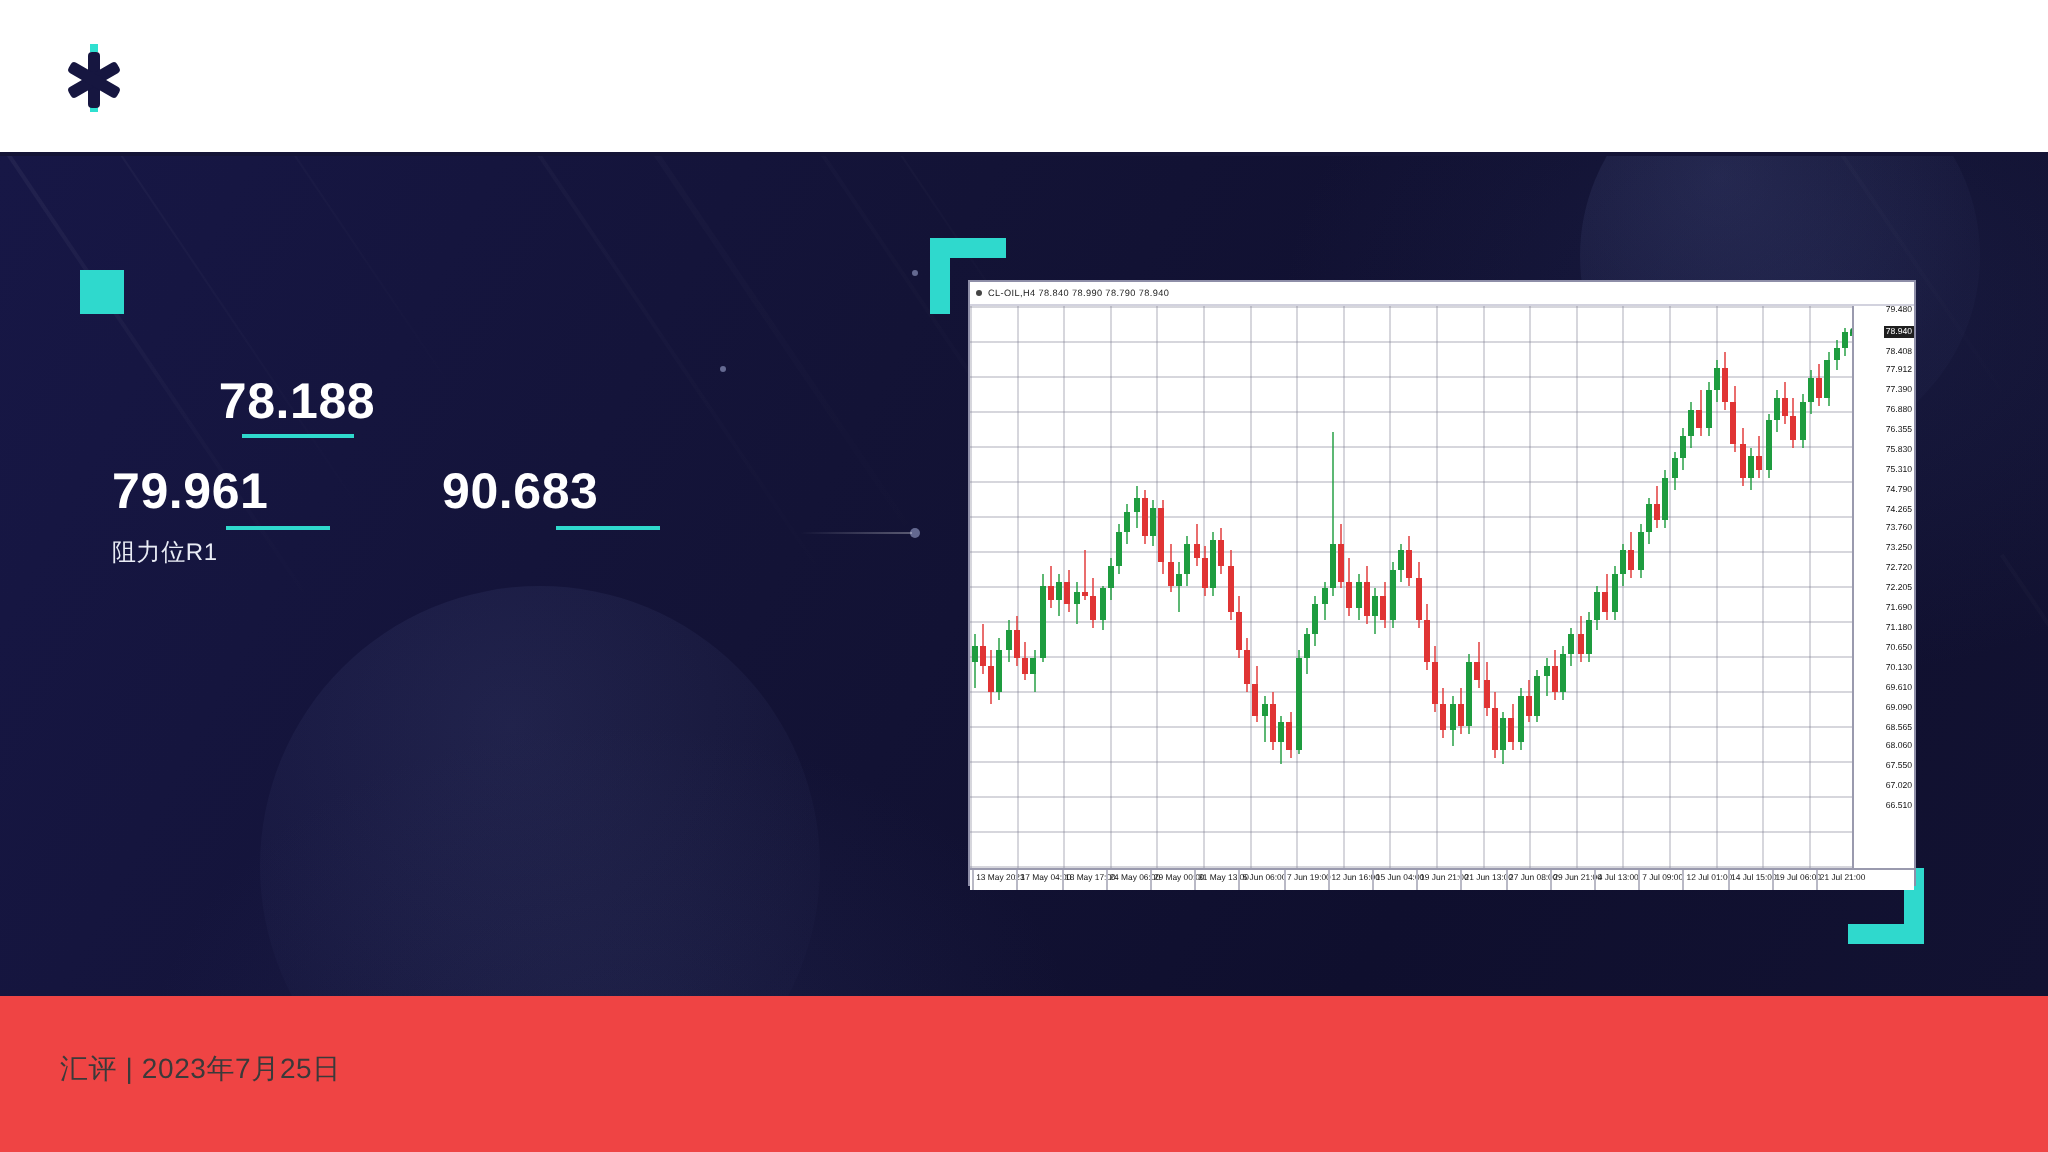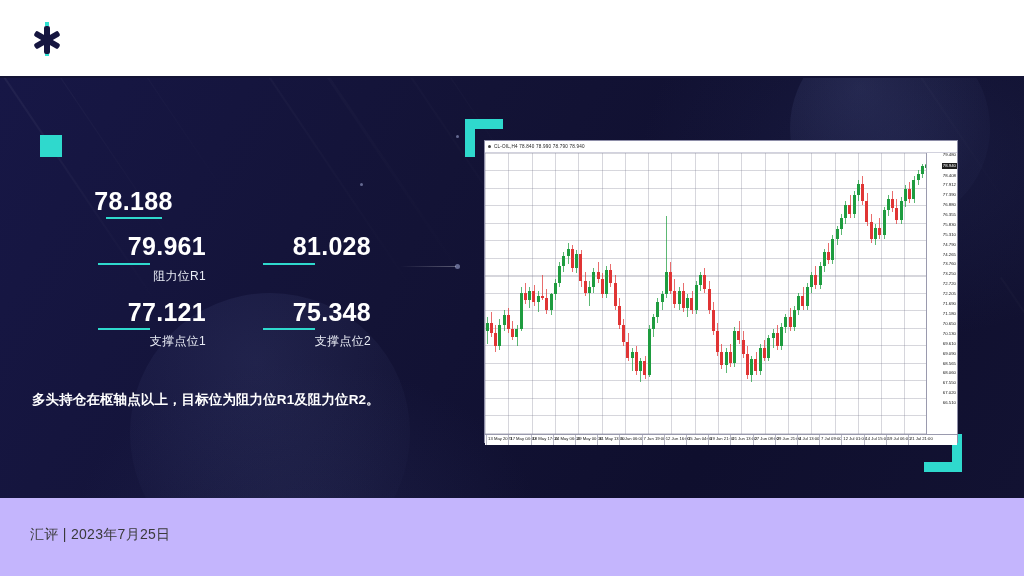--- a/index.html
+++ b/index.html
@@ -36,27 +36,27 @@
           transform-origin:top left;}
   .orb{position:absolute;border-radius:50%;}
   .dot{position:absolute;border-radius:50%;background:rgba(200,210,255,.45);}
   .hairline{position:absolute;height:1px;background:linear-gradient(90deg,rgba(255,255,255,0),rgba(255,255,255,.30));}
 
   
   .title-row{position:absolute;left:40px;top:57px;display:flex;align-items:center;}
   .title-sq{width:22px;height:22px;background:#2fd9cd;margin-right:13px;}
   .title-txt{font-size:35px;color:#ffffff;font-weight:700;letter-spacing:.5px;line-height:1;}
 
-  .pivot-block{position:absolute;left:41px;top:110px;width:330px;}
+  .pivot-block{position:absolute;left:56px;top:110px;width:330px;}
   .pivot-center{text-align:center;width:185px;}
   .val{font-size:25px;color:#ffffff;font-weight:700;letter-spacing:.3px;line-height:1.05;}
   .uline{width:56px;height:2px;background:#2fd9cd;margin:3px auto 3px auto;}
   .lab{font-size:12px;color:#e9ecf5;letter-spacing:.3px;}
   .grid2{display:flex;margin-top:14px;}
-  .cell{width:165px;text-align:right;}
+  .cell{width:165px;text-align:left;}
   .cell .uline{width:52px;}
 
   
   .analysis{position:absolute;left:32px;top:312px;width:400px;}
   .an-head{font-size:14px;color:#ef3d7a;font-weight:700;margin-bottom:7px;letter-spacing:.3px;}
   .an-body{font-size:13.5px;color:#ffffff;line-height:1.55;font-weight:700;letter-spacing:.1px;}
 
   
   .br{position:absolute;background:#2fd9cd;}
   .chart-shell{position:absolute;left:484px;top:140px;width:474px;height:303px;
@@ -76,21 +76,21 @@
   .ycur{position:absolute;right:0px;background:#1f1f1f;color:#fff;font-size:4.3px;
         padding:.7px 1px;line-height:1;}
   .xaxis{position:relative;height:10px;background:#fff;border-top:1px solid #9a9aae;}
   .xtick{position:absolute;top:2px;font-size:4.2px;color:#111;white-space:nowrap;line-height:1;}
   .xsep{position:absolute;top:0;width:1px;height:10px;background:#b9b9c6;}
   .wick{position:absolute;width:1px;}
   .bdy{position:absolute;width:3px;}
   .lastdot{position:absolute;width:3px;height:3px;border-radius:50%;background:#1a8a3c;}
 
   
-  .footer{position:absolute;left:0;top:498px;width:1024px;height:78px;background:#c4b5fd;}
+  .footer{position:absolute;left:0;top:498px;width:1024px;height:78px;background:#ef4444;}
   .footer-txt{position:absolute;left:30px;top:28px;font-size:14px;color:#3a3a3a;letter-spacing:.3px;}
 </style>
 </head>
 <body>
 
 <div class="page">
 
   <div class="header">
     <div class="logo-wrap">
       <div class="logo-mark">
@@ -136,41 +136,28 @@
         <div class="uline"></div>
       </div>
 
       <div class="grid2">
         <div class="cell">
           <div class="val">79.961</div>
           <div class="uline"></div>
           <div class="lab">阻力位R1</div>
         </div>
         <div class="cell">
-          <div class="val">81.028</div>
+          <div class="val">90.683</div>
           <div class="uline"></div>
         </div>
       </div>
 
-      <div class="grid2">
-        <div class="cell">
-          <div class="val">77.121</div>
-          <div class="uline"></div>
-          <div class="lab">支撑点位1</div>
-        </div>
-        <div class="cell">
-          <div class="val">75.348</div>
-          <div class="uline"></div>
-          <div class="lab">支撑点位2</div>
-        </div>
-      </div>
     </div>
 
     <div class="analysis">
-      <div class="an-body">多头持仓在枢轴点以上，目标位为阻力位R1及阻力位R2。</div>
     </div>
 
     <div class="br" style="left:465px;top:41px;width:38px;height:10px;"></div>
     <div class="br" style="left:465px;top:41px;width:10px;height:38px;"></div>
     <div class="br" style="left:952px;top:356px;width:10px;height:38px;"></div>
     <div class="br" style="left:924px;top:384px;width:38px;height:10px;"></div>
 
     <div class="chart-shell" style="left:484px;top:62px;">
       <div class="chart-head">
         <div class="hdot"></div>

